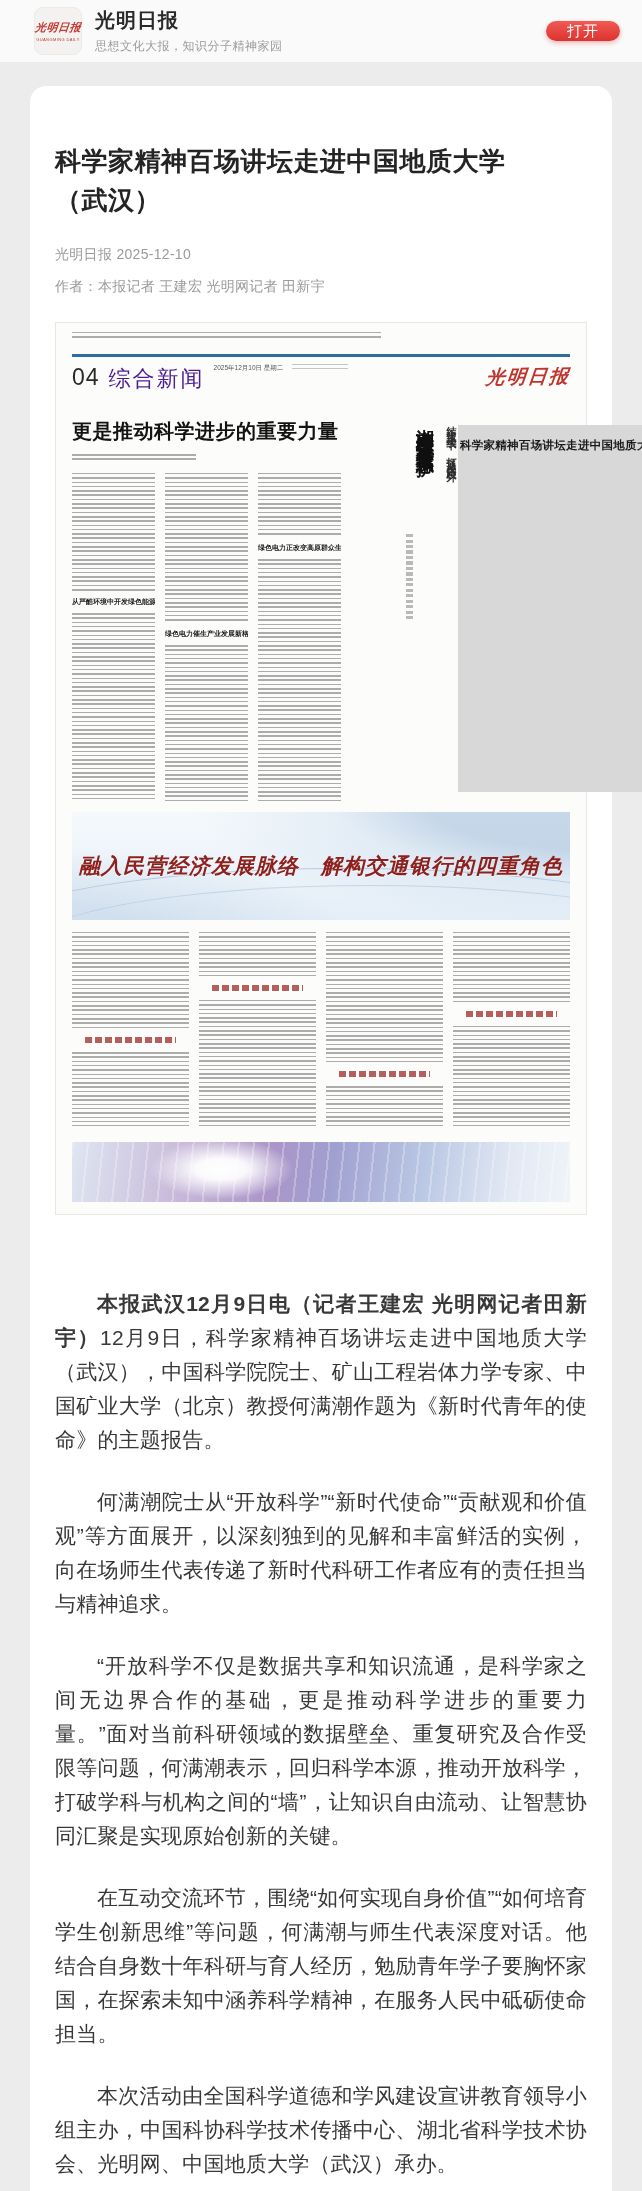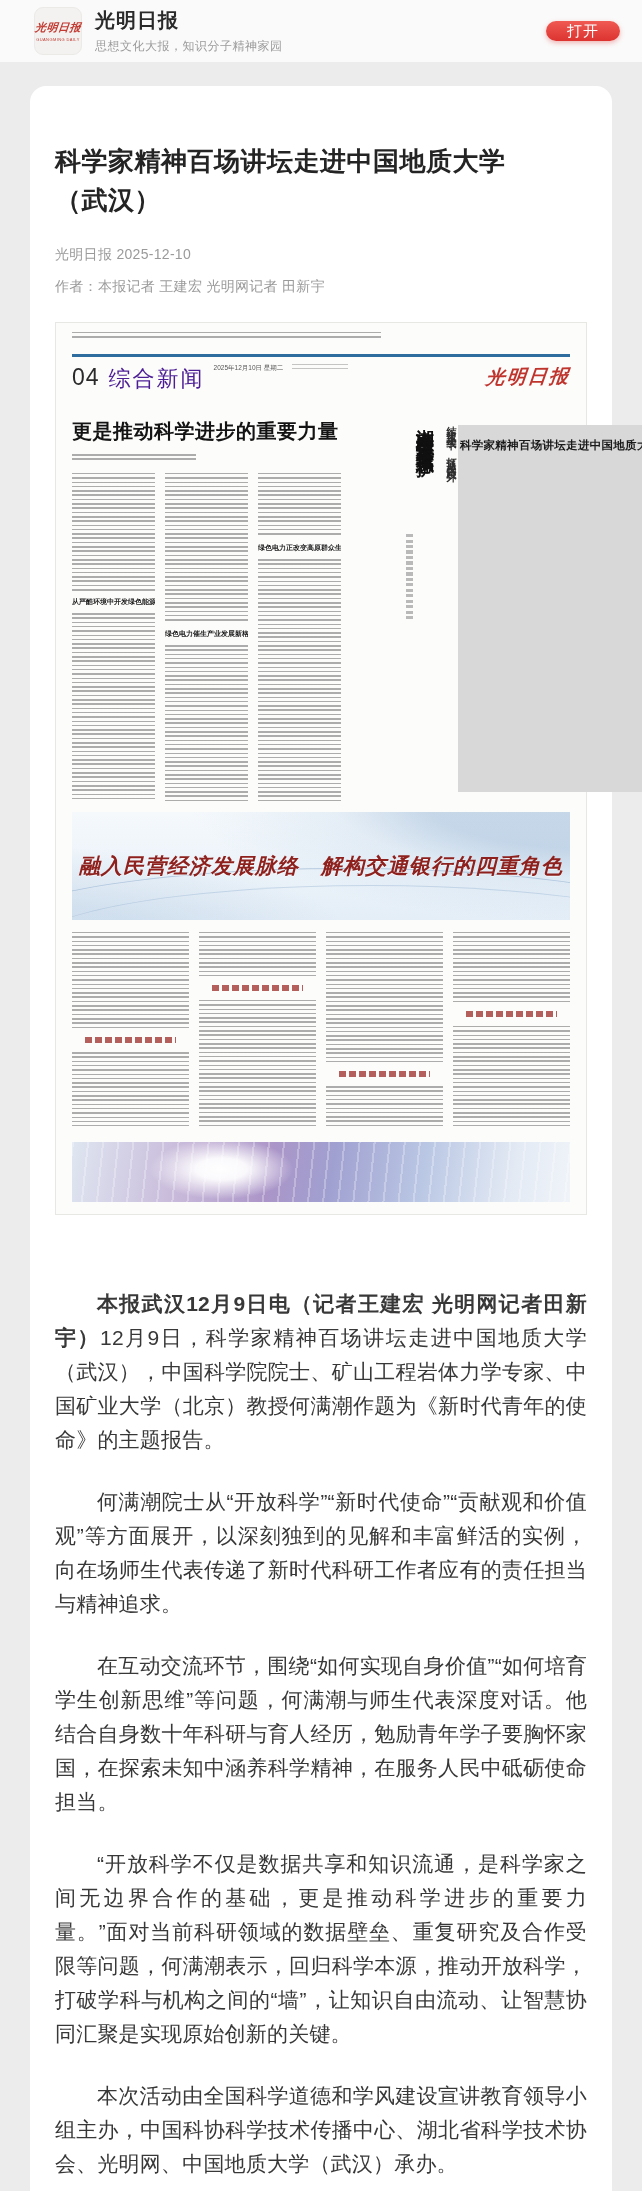--- a/index.html
+++ b/index.html
@@ -180,18 +180,18 @@
               <div class="fx-red"></div>
               <div class="fx" style="height:100px;"></div>
           </div>
         </div>
         <div class="np-wave"></div>
       </div>
     </figure>
 
     <p class="body-p"><b>本报武汉12月9日电（记者王建宏 光明网记者田新宇）</b><span>12月9日，科学家精神百场讲坛走进中国地质大学（武汉），中国科学院院士、矿山工程岩体力学专家、中国矿业大学（北京）教授何满潮作题为《新时代青年的使命》的主题报告。</span></p>
     <p class="body-p"><b></b><span>何满潮院士从“开放科学”“新时代使命”“贡献观和价值观”等方面展开，以深刻独到的见解和丰富鲜活的实例，向在场师生代表传递了新时代科研工作者应有的责任担当与精神追求。</span></p>
+    <p class="body-p"><b></b><span>“开放科学不仅是数据共享和知识流通，是科学家之间无边界合作的基础，更是推动科学进步的重要力量。”面对当前科研领域的数据壁垒、重复研究及合作受限等问题，何满潮表示，回归科学本源，推动开放科学，打破学科与机构之间的“墙”，让知识自由流动、让智慧协同汇聚是实现原始创新的关键。</span></p>
     <p class="body-p"><b></b><span>在互动交流环节，围绕“如何实现自身价值”“如何培育学生创新思维”等问题，何满潮与师生代表深度对话。他结合自身数十年科研与育人经历，勉励青年学子要胸怀家国，在探索未知中涵养科学精神，在服务人民中砥砺使命担当。</span></p>
-    <p class="body-p"><b></b><span>“开放科学不仅是数据共享和知识流通，是科学家之间无边界合作的基础，更是推动科学进步的重要力量。”面对当前科研领域的数据壁垒、重复研究及合作受限等问题，何满潮表示，回归科学本源，推动开放科学，打破学科与机构之间的“墙”，让知识自由流动、让智慧协同汇聚是实现原始创新的关键。</span></p>
     <p class="body-p"><b></b><span>本次活动由全国科学道德和学风建设宣讲教育领导小组主办，中国科协科学技术传播中心、湖北省科学技术协会、光明网、中国地质大学（武汉）承办。</span></p>
 
   </main>
 </div>
 
 </body></html>

